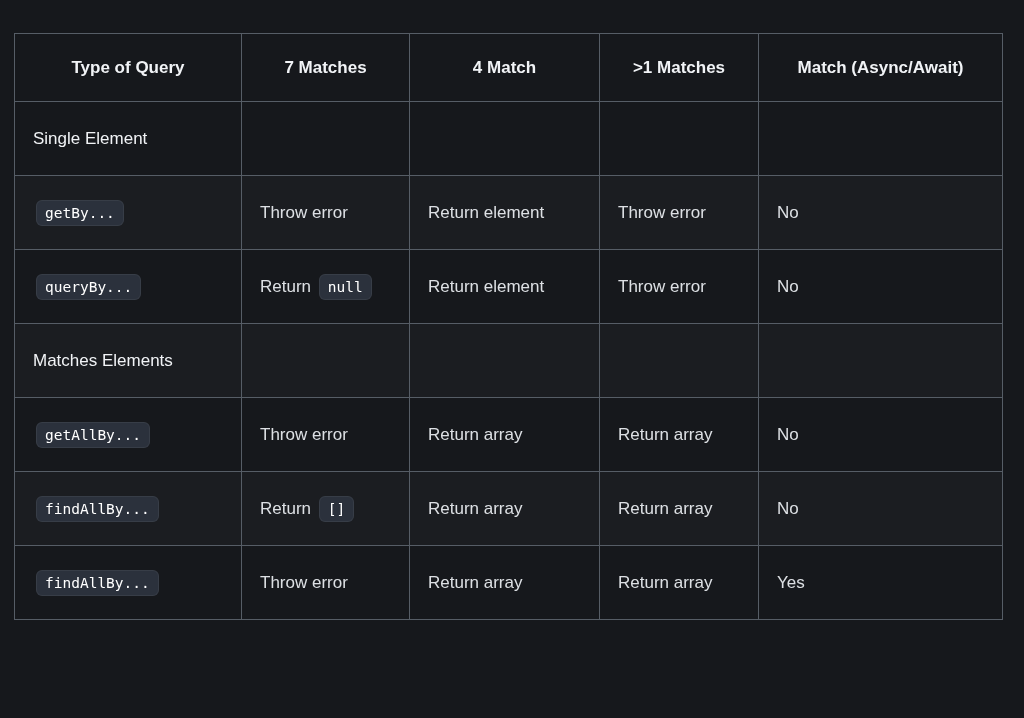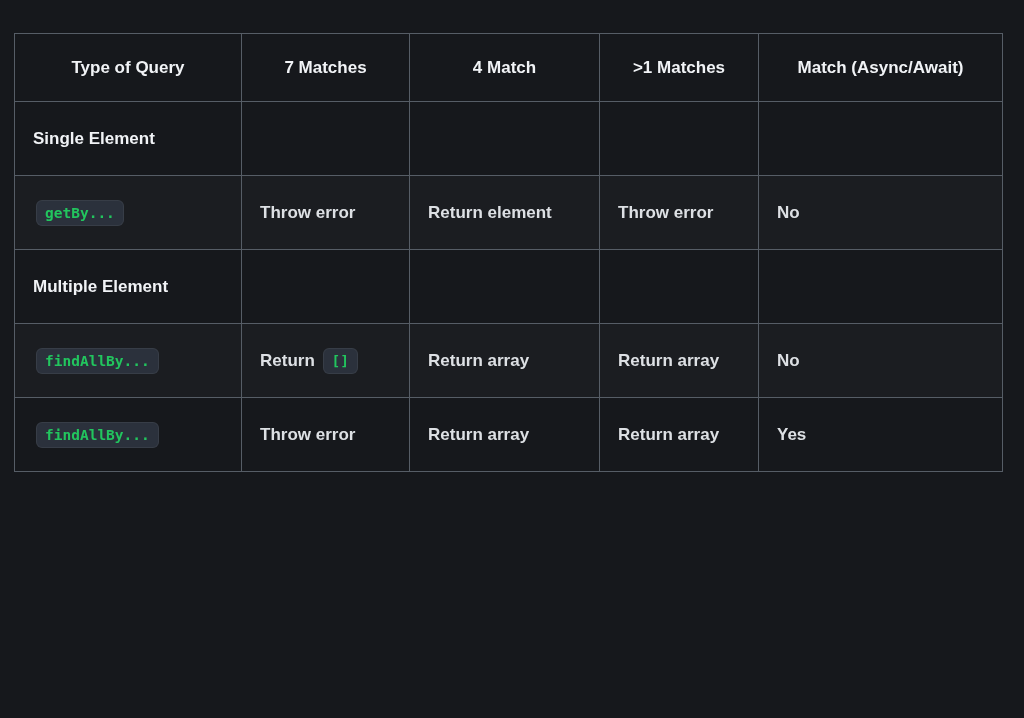--- a/index.html
+++ b/index.html
@@ -36,41 +36,41 @@
     text-align: center;
     font-weight: bold;
     color: #f1f3f6;
   }
   
   table.queries tbody td,
   table.queries tbody th {
     height: 74px;
     padding: 10px 18px;
     text-align: left;
-    font-weight: bold;
+    font-weight: normal;
   }
   table.queries tbody tr:nth-child(even) td,
   table.queries tbody tr:nth-child(even) th {
     background: rgba(255,255,255,0.025);
   }
   td.section-label, th.section-label {
     font-weight: bold;
     color: #f1f3f6;
   }
   td.retry-col {
     text-align: center;
   }
   code.chip {
     font-family: "DejaVu Sans Mono", monospace;
     font-size: 14.5px;
     background: #2b313c;
     border: 1px solid rgba(255,255,255,0.06);
     border-radius: 6px;
     padding: 4px 8px;
-    color: #22c55e;
+    color: #ffffff;
     white-space: nowrap;
   }
   td .chip { margin-left: 3px; }
 </style>
 </head>
 <body>
 
 <div class="page">
   <table class="queries">
     <colgroup>
@@ -100,30 +100,47 @@
       </tr>
 
       <tr>
         <td><code class="chip">getBy...</code></td>
         <td>Throw error</td>
         <td>Return element</td>
         <td>Throw error</td>
         <td class="retry-col">No</td>
       </tr>
 
+      <tr>
+        <td><code class="chip">queryBy...</code></td>
+        <td>
+          <span>Return</span>
+          <code class="chip">null</code>
+        </td>
+        <td>Return element</td>
+        <td>Throw error</td>
+        <td class="retry-col">No</td>
+      </tr>
 
 
       <tr>
-        <td class="section-label">Multiple Element</td>
+        <td class="section-label">Matches Elements</td>
         <td></td>
         <td></td>
         <td></td>
         <td></td>
       </tr>
 
+      <tr>
+        <td><code class="chip">getAllBy...</code></td>
+        <td>Throw error</td>
+        <td>Return array</td>
+        <td>Return array</td>
+        <td class="retry-col">No</td>
+      </tr>
 
       <tr>
         <td><code class="chip">findAllBy...</code></td>
         <td>
           <span>Return</span>
           <code class="chip">[]</code>
         </td>
         <td>Return array</td>
         <td>Return array</td>
         <td class="retry-col">No</td>

